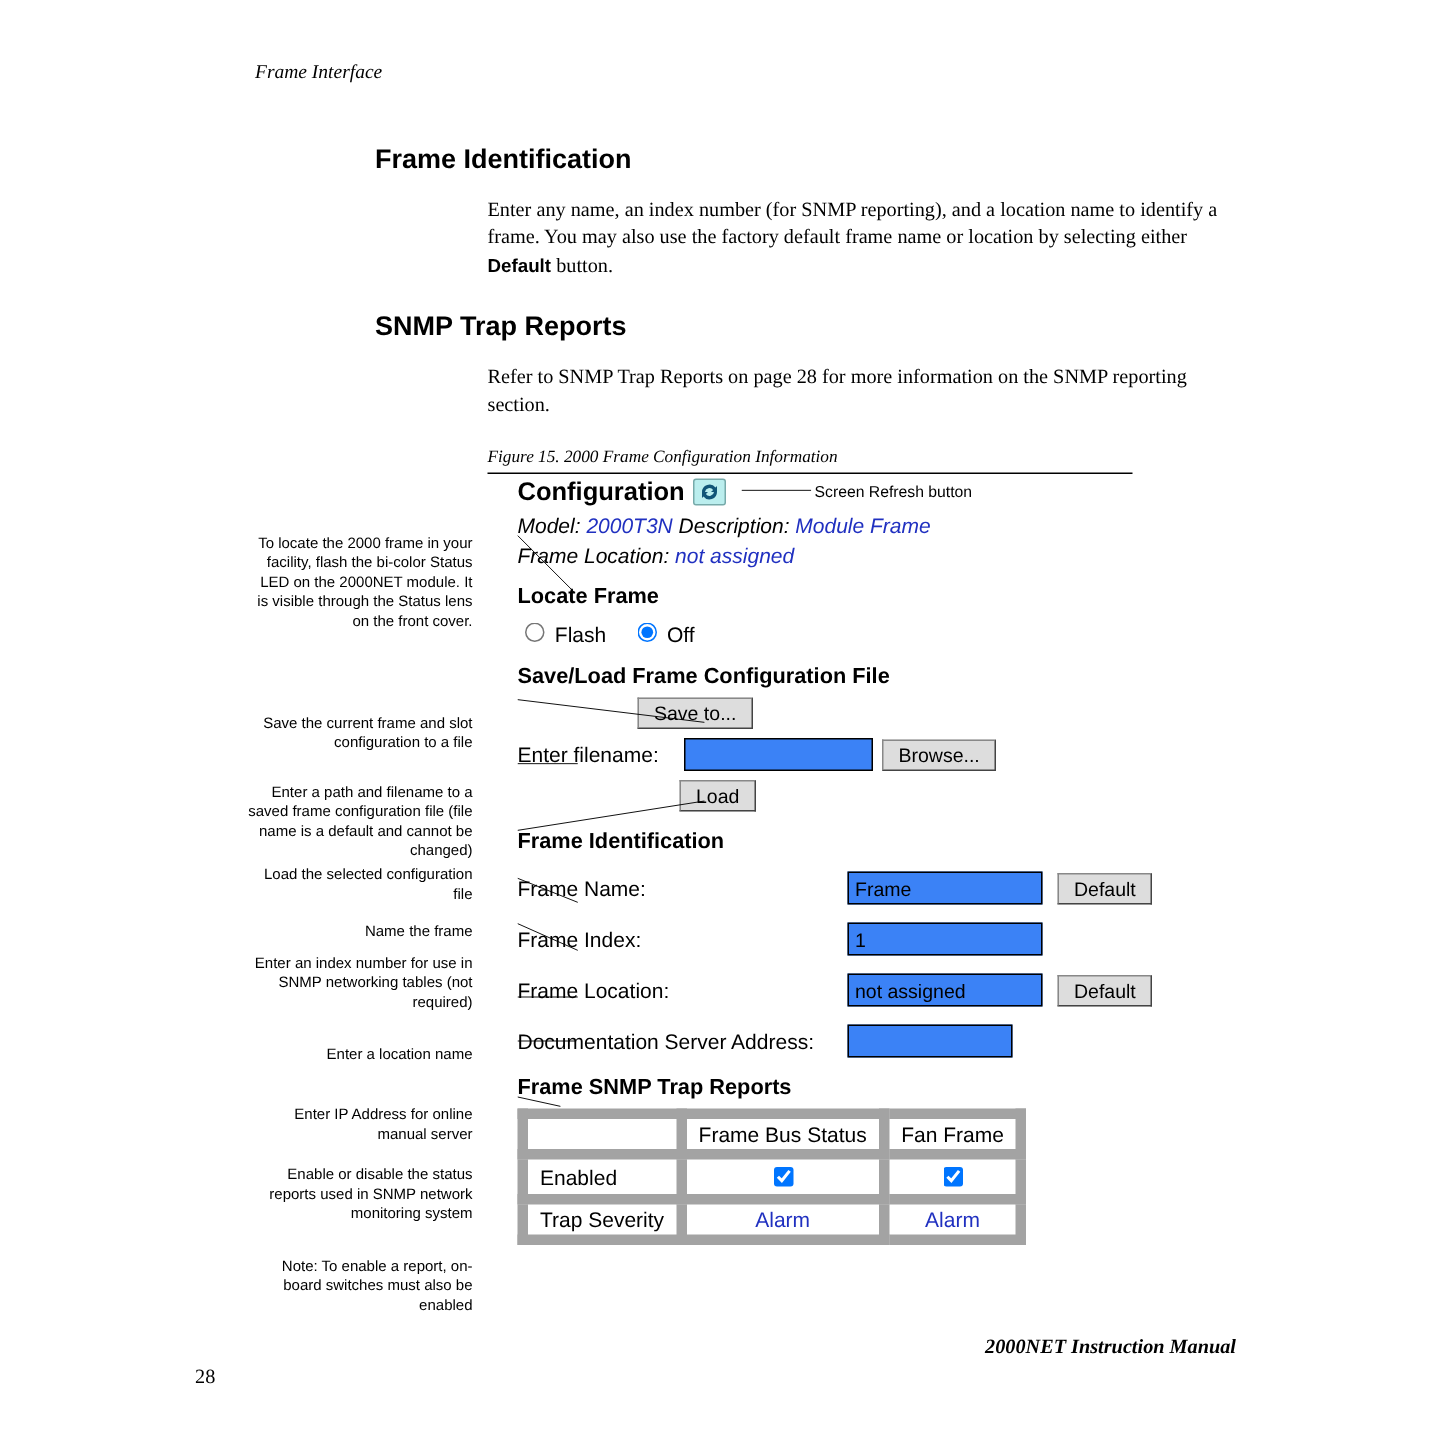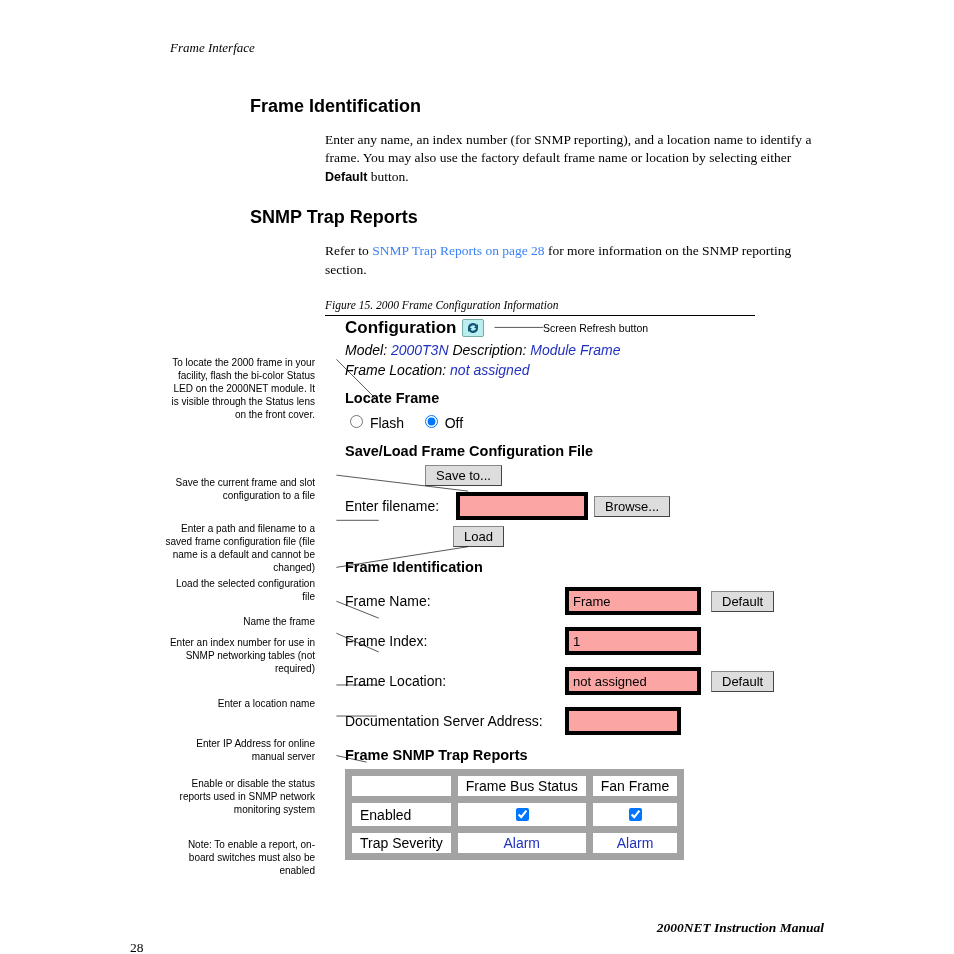--- a/index.html
+++ b/index.html
@@ -33,21 +33,21 @@
   }
   .body-text {
     font-family: Georgia, 'Times New Roman', serif;
     font-size: 13.5px;
     margin-left: 195px;
     margin-right: 0;
     margin-bottom: 20px;
     line-height: 1.4;
   }
   .body-text b { font-family: Arial, sans-serif; font-weight: bold; font-size: 12.5px;}
-  .xref { color: #3b82f6; }
+  .xref { color: #000000; }
   .fig-caption {
     font-family: Georgia, 'Times New Roman', serif;
     font-style: italic;
     font-size: 11.5px;
     margin-left: 195px;
     margin-bottom: 4px;
   }
   .fig-rule {
     border: 0; border-top: 1.5px solid #000;
     margin: 0 0 0 195px;
@@ -99,25 +99,25 @@
   .ss-row { margin-top: 6px; display: flex; align-items: center; gap: 6px; flex-wrap: wrap;}
   .radio { font-size: 14px; }
   .btn {
     background: #ddd;
     border: 1px solid #888;
     border-right-color: #444; border-bottom-color: #444;
     padding: 2px 10px;
     font-size: 13px;
   }
   .txt {
-    border: 4px solid #000000;
+    border: 1px solid #000000;
     height: 18px;
     font-size: 13px;
     padding: 1px 4px;
-    background: #fca5a5;
+    background: #3b82f6;
   }
   .lbl { font-size: 14px; display: inline-block;}
   .field-row {
     display: flex;
     align-items: center;
     margin-top: 12px;
     gap: 10px;
   }
   .field-row .lbl { width: 210px; }
   .field-row .txt { width: 120px; }

